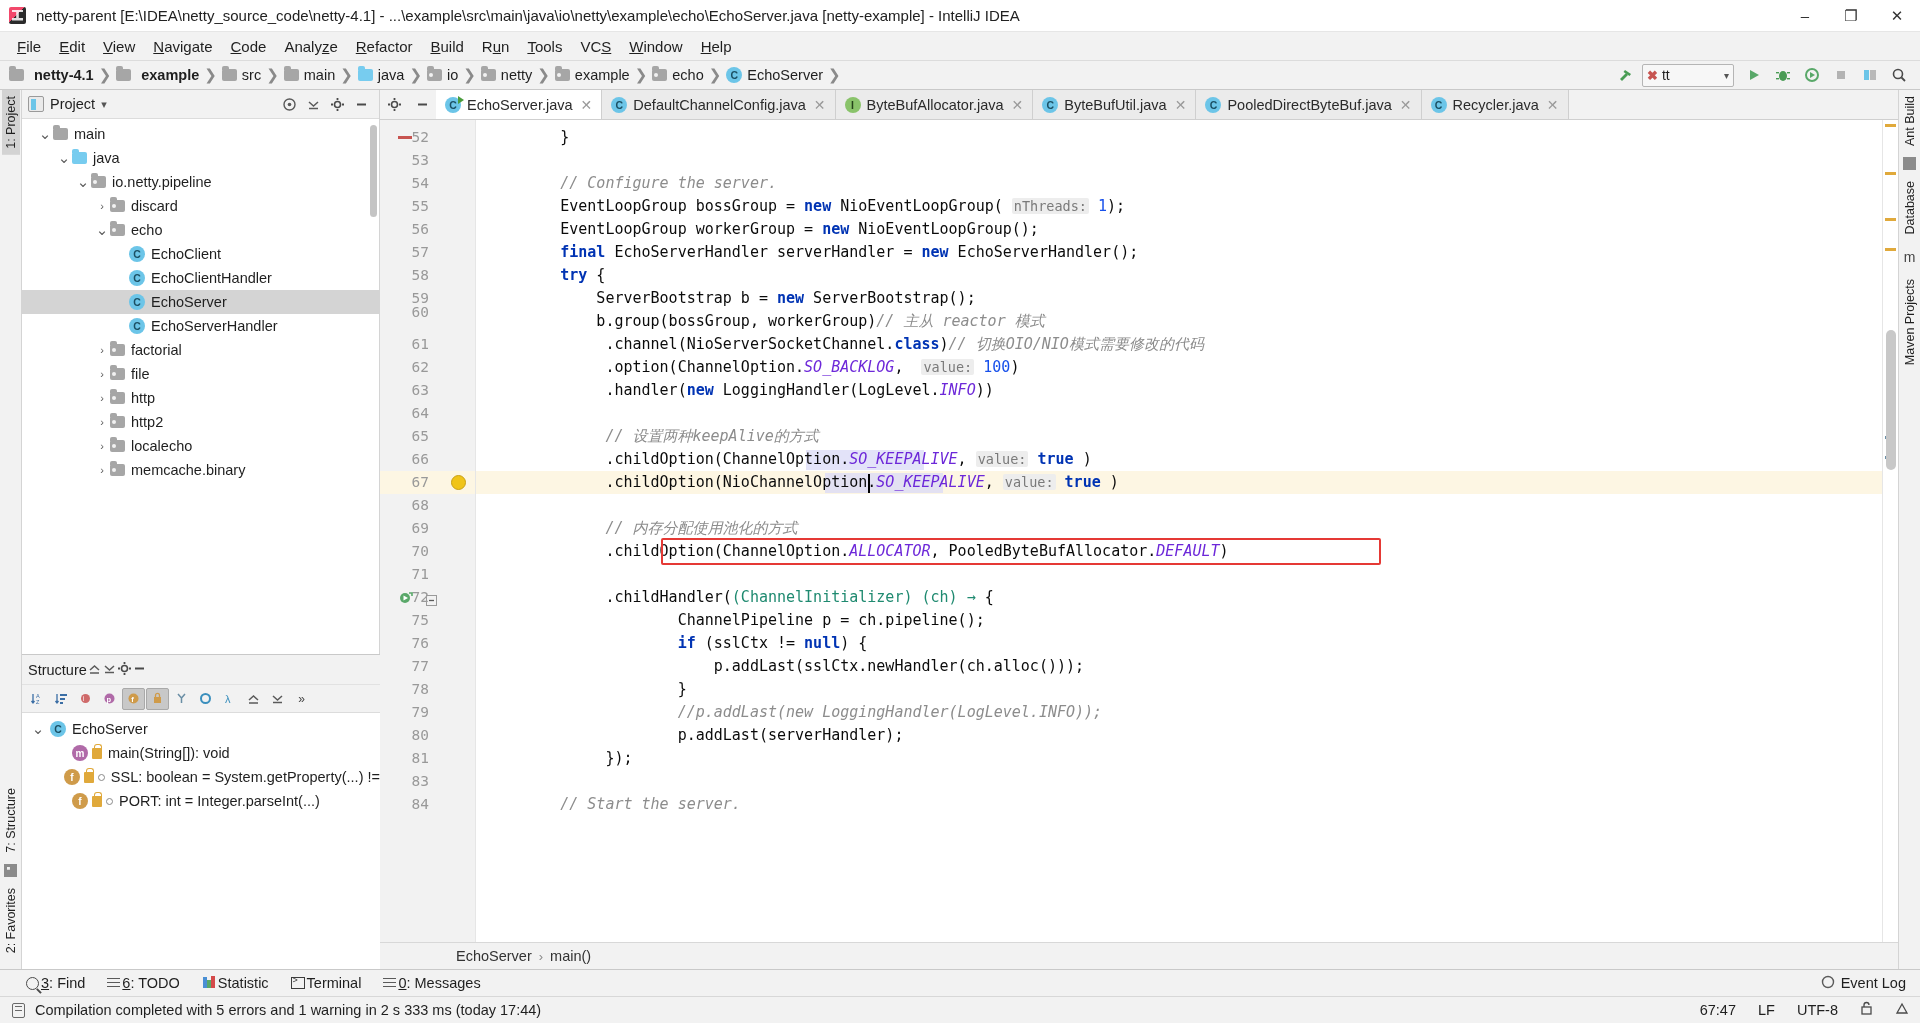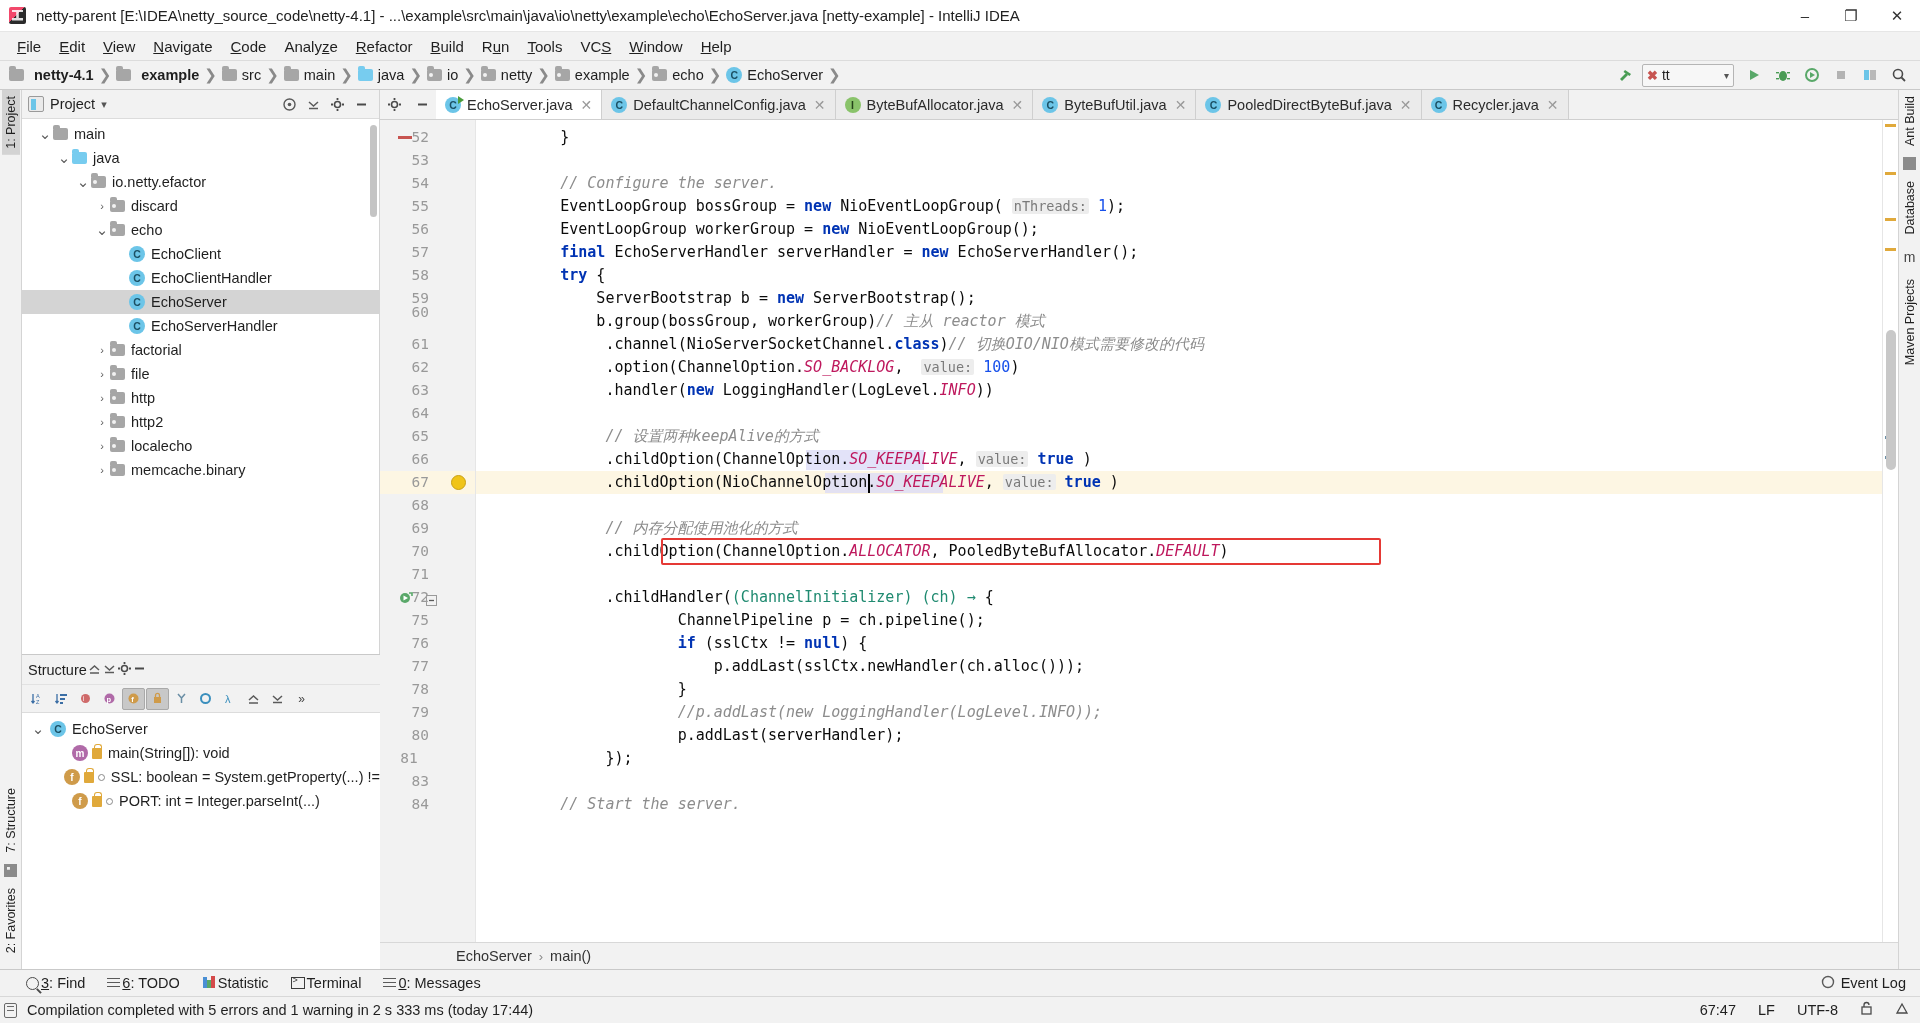--- a/index.html
+++ b/index.html
@@ -124,21 +124,21 @@
 
   .editorwrap { flex:1 1 auto; display:flex; min-height:0; position:relative; }
   .gutter { width:96px; background:#f2f2f2; border-right:1px solid #e6e6e6; flex:0 0 96px; position:relative; }
   .gnum { position:absolute; right:46px; font-size:14.5px; color:#999; font-family:"DejaVu Sans Mono", monospace; text-align:right; width:40px;}
   .gicon { position:absolute; }
   .codearea { flex:1 1 auto; position:relative; overflow:hidden; background:#fff; }
   .cline { position:absolute; left:0; right:0; height:23px; font-family:"DejaVu Sans Mono", monospace; font-size:15px; white-space:pre; color:#0b0b0b; }
   .hl-line { position:absolute; left:0; right:0; height:23px; background:#fdf6e3; }
   .kw { color:#0033b3; font-weight:bold; }
   .cm { color:#8c8c8c; font-style:italic; }
-  .st { color:#be185d; font-style:italic; }
+  .st { color:#6d28d9; font-style:italic; }
   .num { color:#1750eb; }
   .hint { background:#ededed; color:#7a7a7a; font-size:13.5px; border-radius:2px; padding:0 2px; }
   .sel { background:#d9d9f7; }
   .lambda { color:#1f8a70; }
   .redbox { position:absolute; border:2px solid #e53935; border-radius:2px; }
 
   
   .rightmark { width:16px; background:#fff; border-left:1px solid #e6e6e6; position:relative; flex:0 0 16px;}
   .mk { position:absolute; right:2px; width:11px; height:3px; }
   .scrollthumb { position:absolute; right:2px; width:10px; background:#c8c8c8; border-radius:5px; }
@@ -150,21 +150,21 @@
   .editcrumb .sep { color:#8a8a8a; padding:0 7px; font-size:13px; }
 
   
   .toolbar-bottom { height:27px; background:#f2f2f2; border-top:1px solid #c9c9c9; display:flex; align-items:center; padding-left:26px; gap:22px; flex:0 0 27px;}
   .tbtn { display:flex; align-items:center; gap:2px; font-size:14.5px; color:#1f1f1f; white-space:nowrap;}
   .tbtn u { text-decoration:underline; }
   .toolbar-bottom .spacer { flex:1 1 auto; }
   .evlog { display:flex; align-items:center; gap:6px; font-size:14.5px; padding-right:14px; }
 
   
-  .statusbar { height:27px; background:#f2f2f2; border-top:1px solid #d8d8d8; display:flex; align-items:center; padding-left:4px; font-size:14.5px; flex:0 0 27px;}
+  .statusbar { height:27px; background:#f2f2f2; border-top:1px solid #d8d8d8; display:flex; align-items:center; padding-left:12px; font-size:14.5px; flex:0 0 27px;}
   .statusbar .spacer { flex:1 1 auto; }
   .statusbar .sitem { padding:0 11px; white-space:nowrap; }
   .doc-ic { width:13px; height:15px; border:1.4px solid #6a6a6a; border-radius:2px; position:relative; flex:0 0 13px;}
   .doc-ic:after{content:""; position:absolute; left:2px; top:2px; right:2px; height:1.4px; background:#6a6a6a; box-shadow:0 4px 0 #6a6a6a;}
   .magn { width:13px;height:13px;border:1.7px solid #4a4a4a;border-radius:50%; position:relative; flex:0 0 13px;}
   .magn:after{content:"";position:absolute;right:-4px;bottom:-3px;width:6px;height:1.8px;background:#4a4a4a;transform:rotate(45deg);}
   .lines-ic{width:13px;height:11px;position:relative;flex:0 0 13px;}
   .lines-ic:before{content:"";position:absolute;left:0;top:0;width:13px;height:1.8px;background:#5a5a5a;box-shadow:0 4px 0 #5a5a5a,0 8px 0 #5a5a5a;}
   .term-ic{width:14px;height:12px;border:1.4px solid #3c3c3c;position:relative;flex:0 0 14px;}
   .term-ic:after{content:">";position:absolute;left:1px;top:-3px;font-size:9px;color:#3c3c3c;}
@@ -364,21 +364,21 @@
               <span class="lbl">main</span>
             </div>
             <div class="trow" style="padding-left: 34px;">
               <span class="chev" style="font-size: 15px; line-height: 8px;">⌄</span>
               <span class="fold blue"></span>
               <span class="lbl">java</span>
             </div>
             <div class="trow" style="padding-left: 53px;">
               <span class="chev" style="font-size: 15px; line-height: 8px;">⌄</span>
               <span class="fold pkg"></span>
-              <span class="lbl">io.netty.efactor</span>
+              <span class="lbl">io.netty.pipeline</span>
             </div>
             <div class="trow" style="padding-left: 72px;">
               <span class="chev">›</span>
               <span class="fold pkg"></span>
               <span class="lbl">discard</span>
             </div>
             <div class="trow" style="padding-left: 72px;">
               <span class="chev" style="font-size: 15px; line-height: 8px;">⌄</span>
               <span class="fold pkg"></span>
               <span class="lbl">echo</span>
@@ -653,21 +653,21 @@
             <div class="gnum" style="top: 400px;">69</div>
             <div class="gnum" style="top: 423px;">70</div>
             <div class="gnum" style="top: 446px;">71</div>
             <div class="gnum" style="top: 469px;">72</div>
             <div class="gnum" style="top: 492px;">75</div>
             <div class="gnum" style="top: 515px;">76</div>
             <div class="gnum" style="top: 538px;">77</div>
             <div class="gnum" style="top: 561px;">78</div>
             <div class="gnum" style="top: 584px;">79</div>
             <div class="gnum" style="top: 607px;">80</div>
-            <div class="gnum" style="top: 630px; text-align: center;">81</div>
+            <div class="gnum" style="top: 630px;">81</div>
             <div class="gnum" style="top: 653px;">83</div>
             <div class="gnum" style="top: 676px;">84</div>
             <div class="gicon bulb" style="left: 71px; top: 355px;"></div>
             <div class="gicon" style="left: 18px; top: 470px;"><svg width="16" height="16" viewBox="0 0 16 16">
                 <circle cx="7" cy="8" r="5" fill="#59a869"></circle>
                 <path d="M5.5 5.5 L10 8 L5.5 10.5 Z" fill="#fff"></path>
                 <path d="M11 3 L14 3 L14 6" stroke="#59a869" stroke-width="1.6" fill="none"></path>
               </svg></div>
             <div class="gicon" style="left: 46px; top: 472px;"><svg width="11" height="11" viewBox="0 0 11 11">
                 <rect x="0.5" y="0.5" width="10" height="10" fill="none" stroke="#9a9a9a"></rect>

